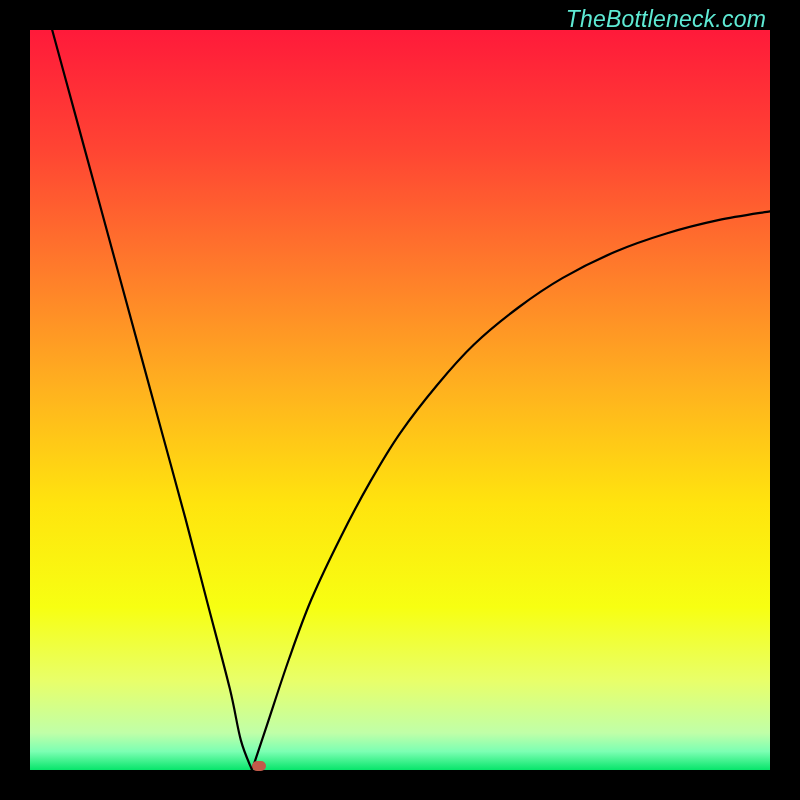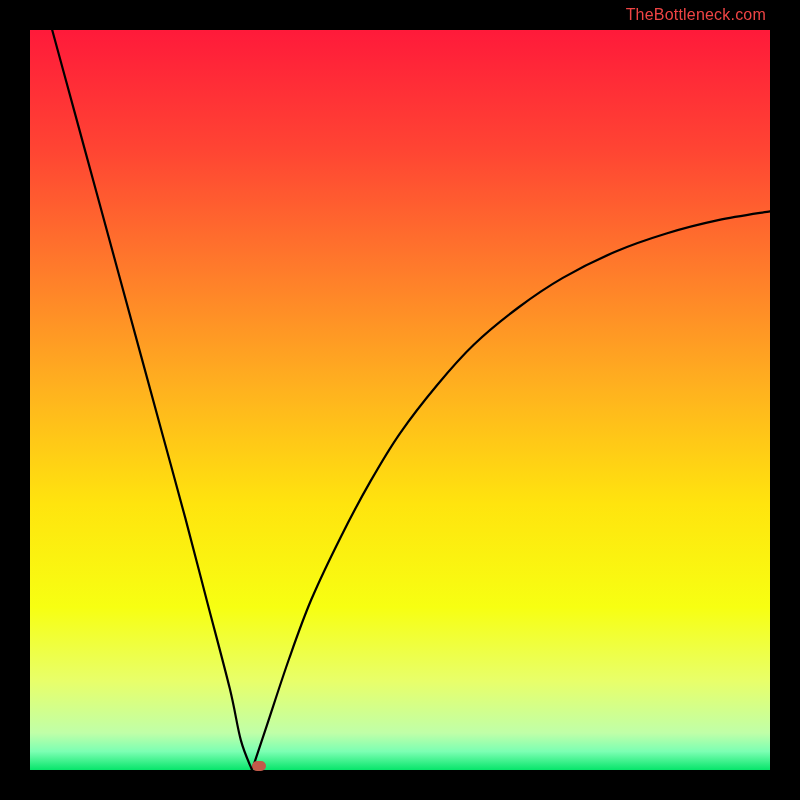--- a/index.html
+++ b/index.html
@@ -27,25 +27,26 @@
     position: absolute;
     left: 0; top: 0;
     width: 740px;
     height: 740px;
     overflow: visible;
   }
   .watermark {
     position: absolute;
     top: 6px;
     right: 34px;
-    color: #ef4444;
-    font-size: 16px;
+    color: #5eead4;
+    font-size: 23px;
     letter-spacing: 0.2px;
     user-select: none;
     pointer-events: none;
+    font-style: italic;
   }
   .marker {
     position: absolute;
     width: 14px;
     height: 10px;
     background: #c35a4a;
     border-radius: 5px;
     transform: translate(-50%, -50%);
     pointer-events: none;
   }

